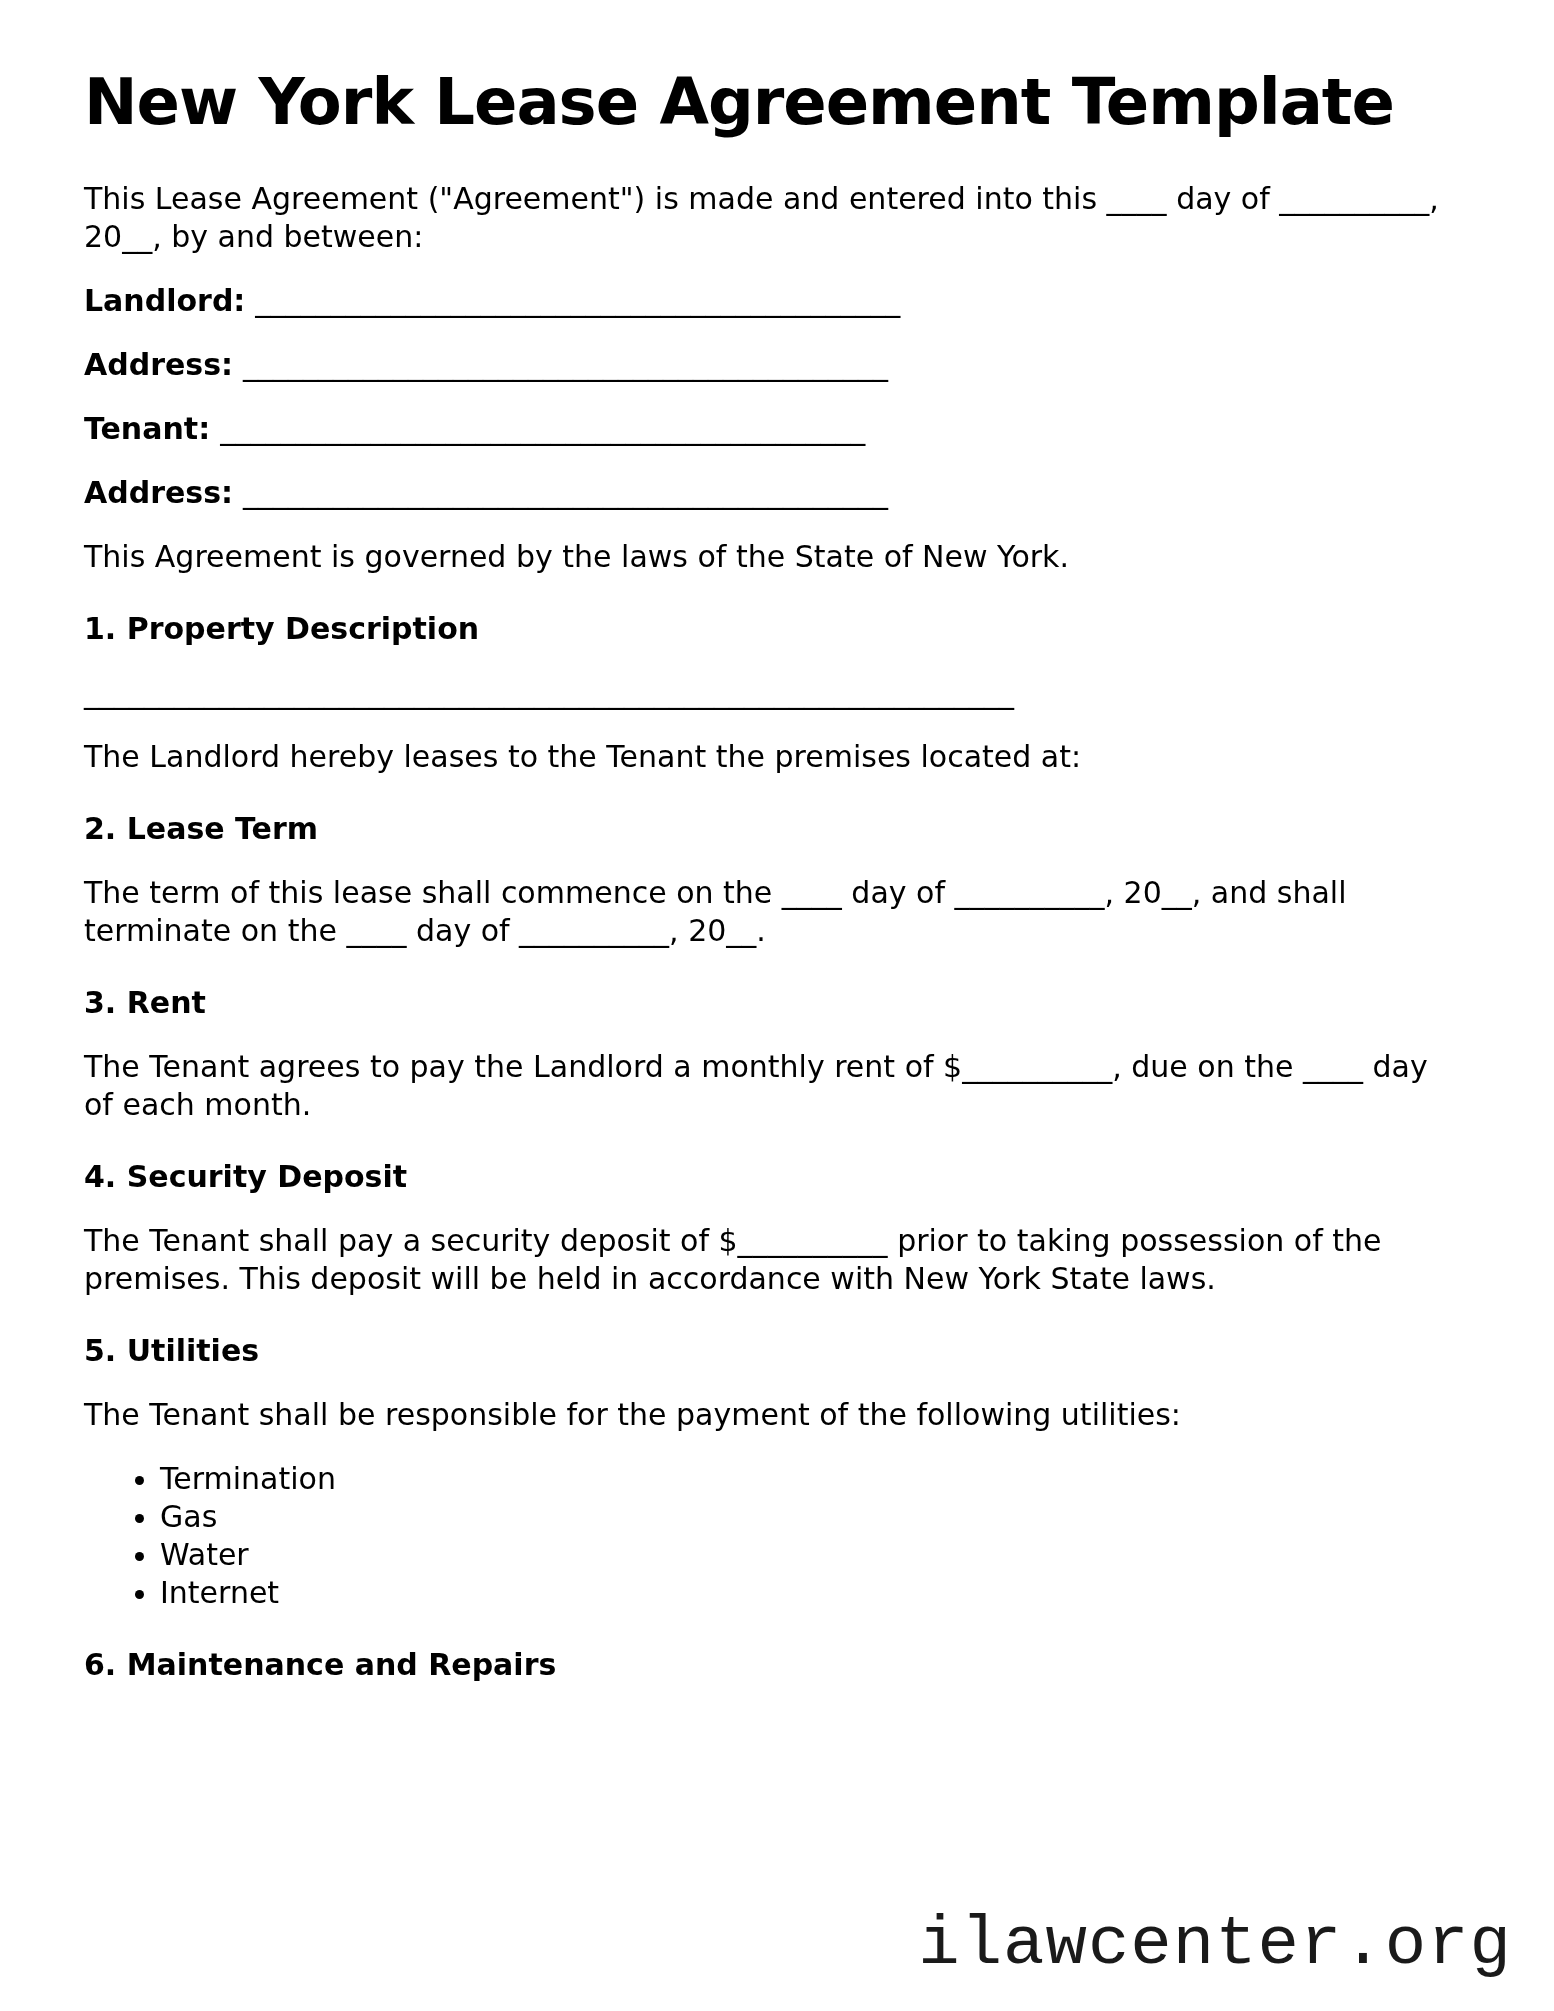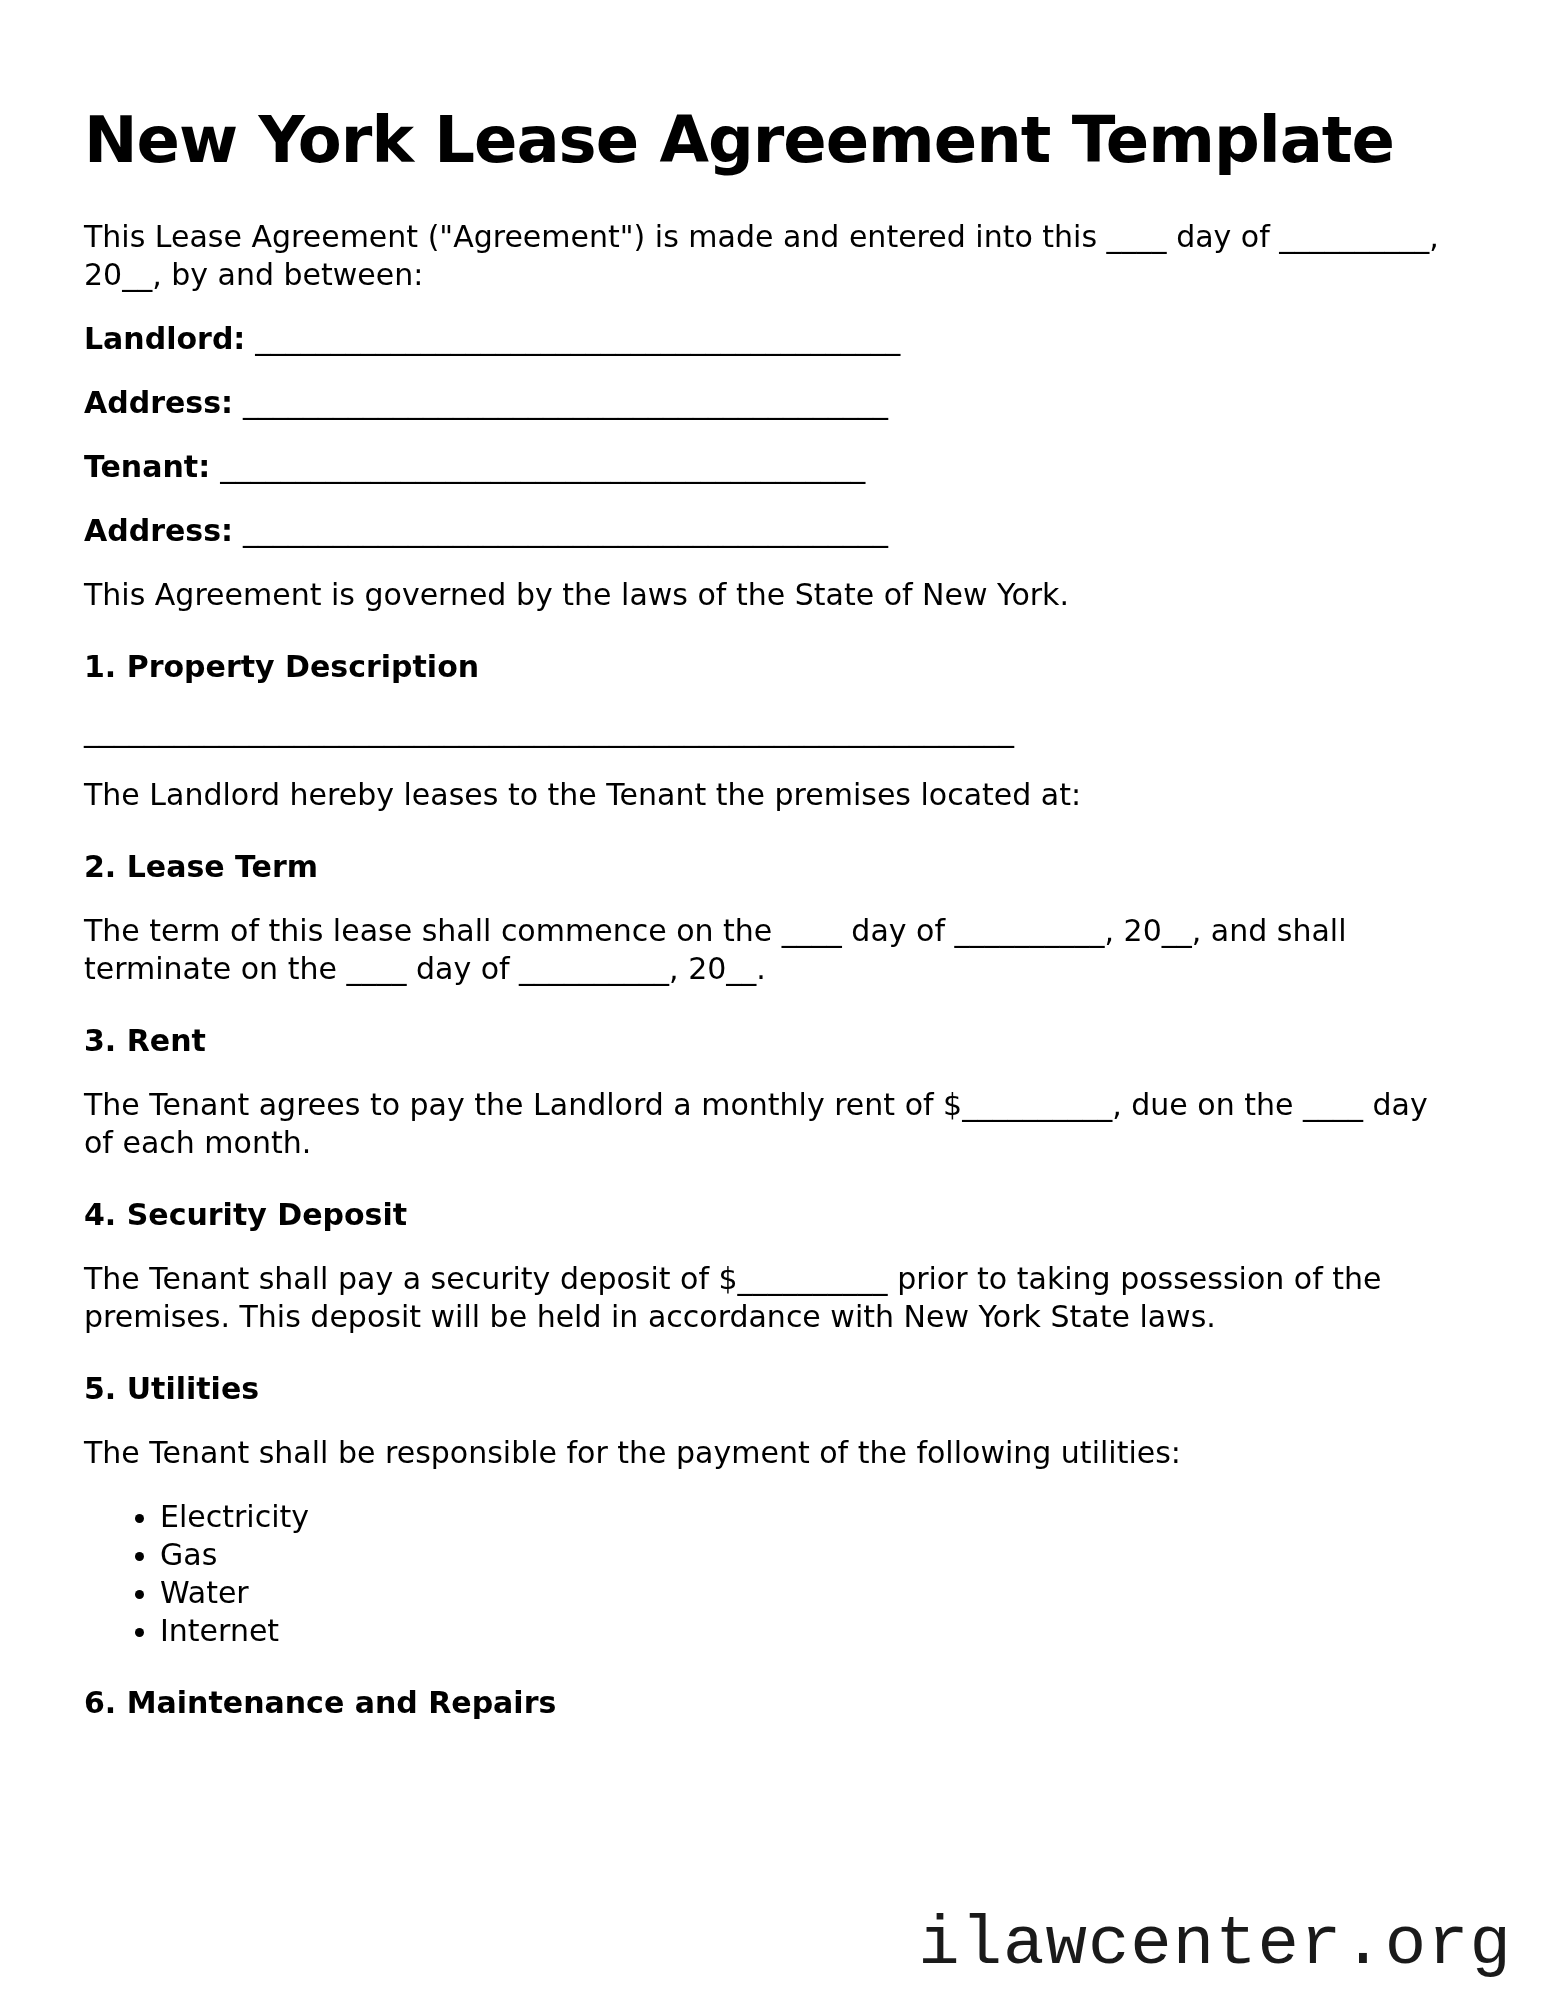--- a/index.html
+++ b/index.html
@@ -1,21 +1,21 @@
 <!DOCTYPE html>
 <html><head>
 <meta charset="utf-8">
 <style>
   html, body { margin: 0; padding: 0; background: #ffffff; }
   .page {
     position: relative;
     width: 1554px;
     height: 2011px;
     box-sizing: border-box;
-    padding: 90px 84px 0 84px;
+    padding: 52px 84px 0 84px;
     background: #ffffff;
     color: #000000;
     font-family: "DejaVu Sans", sans-serif;
     font-size: 30px;
     line-height: 38px;
     overflow: hidden;
   }
   h1 {
     font-size: 64px;
     line-height: 76px;
@@ -110,21 +110,21 @@
       <span class="line">premises. This deposit will be held in accordance with New York State laws.</span>
     </p>
   </section>
 
   <section>
     <h2>5. Utilities</h2>
     <p class="para">
       <span class="line">The Tenant shall be responsible for the payment of the following utilities:</span>
     </p>
     <ul class="bullets">
-      <li>Electricity</li>
+      <li>Termination</li>
       <li>Gas</li>
       <li>Water</li>
       <li>Internet</li>
     </ul>
   </section>
 
   <section>
     <h2>6. Maintenance and Repairs</h2>
   </section>
 

